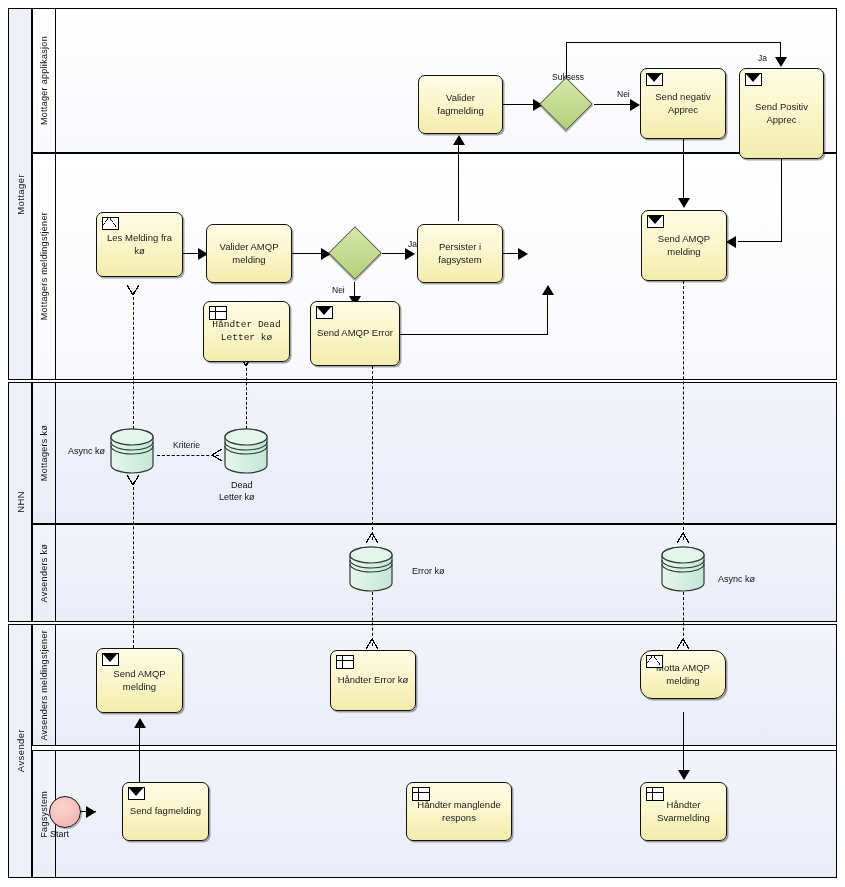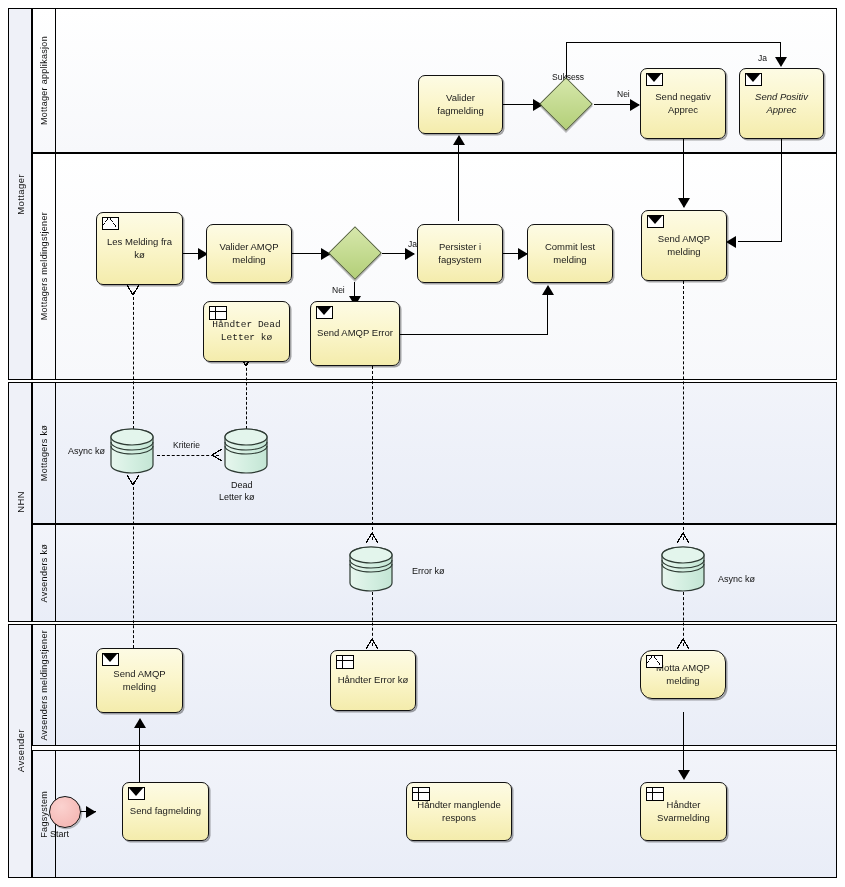--- a/index.html
+++ b/index.html
@@ -212,41 +212,38 @@
 
   <div class="task" style="left:418px;top:75px;width:85px;height:59px;">
     <div class="tlabel">Valider fagmelding</div>
   </div>
 
   <div class="task" style="left:640px;top:68px;width:86px;height:71px;">
     <span class="mk env-filled"></span>
     <div class="tlabel">Send negativ Apprec</div>
   </div>
 
-  <div class="task" style="left:739px;top:68px;width:85px;height:71px;font-style:italic;">
+  <div class="task" style="left:739px;top:68px;width:85px;height:91px;">
     <span class="mk env-filled"></span>
     <div class="tlabel">Send Positiv Apprec</div>
   </div>
 
-  <div class="task" style="left:96px;top:212px;width:87px;height:73px;">
+  <div class="task" style="left:96px;top:212px;width:87px;height:65px;">
     <span class="mk env-open"></span>
     <div class="tlabel">Les Melding fra kø</div>
   </div>
 
   <div class="task" style="left:206px;top:224px;width:86px;height:59px;">
     <div class="tlabel">Valider AMQP melding</div>
   </div>
 
   <div class="task" style="left:417px;top:224px;width:86px;height:59px;align-items:center;">
     <div class="tlabel">Persister i fagsystem</div>
   </div>
 
-  <div class="task" style="left:527px;top:224px;width:86px;height:59px;">
-    <div class="tlabel">Commit lest melding</div>
-  </div>
 
   <div class="task" style="left:641px;top:210px;width:86px;height:71px;">
     <span class="mk env-filled"></span>
     <div class="tlabel">Send AMQP melding</div>
   </div>
 
   <div class="task" style="left:203px;top:301px;width:87px;height:61px;font-family:Liberation Mono, monospace;">
     <span class="mk mk-user"></span>
     <div class="tlabel">Håndter Dead Letter kø</div>
   </div>

